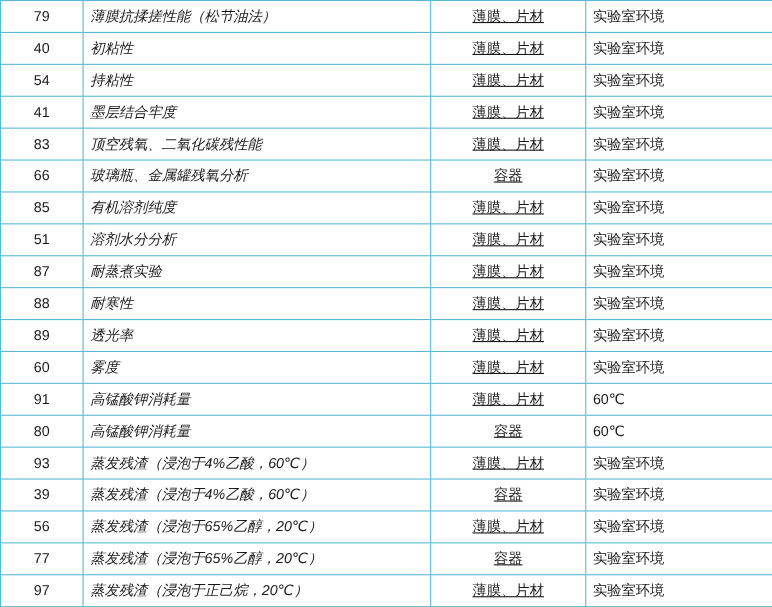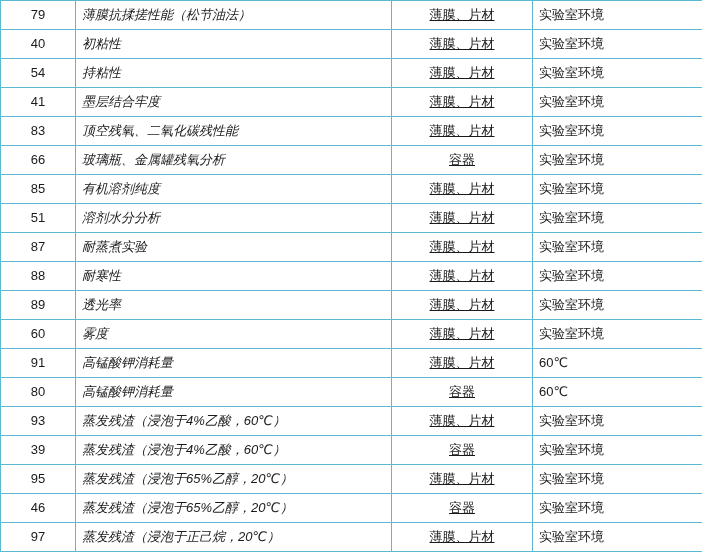--- a/index.html
+++ b/index.html
@@ -146,27 +146,27 @@
         <td class="col-material">薄膜、片材</td>
         <td class="col-env">实验室环境</td>
       </tr>
       <tr>
         <td class="col-index">39</td>
         <td class="col-item">蒸发残渣（浸泡于4%乙酸，60℃）</td>
         <td class="col-material">容器</td>
         <td class="col-env">实验室环境</td>
       </tr>
       <tr>
-        <td class="col-index">95</td>
+        <td class="col-index">56</td>
         <td class="col-item">蒸发残渣（浸泡于65%乙醇，20℃）</td>
         <td class="col-material">薄膜、片材</td>
         <td class="col-env">实验室环境</td>
       </tr>
       <tr>
-        <td class="col-index">46</td>
+        <td class="col-index">77</td>
         <td class="col-item">蒸发残渣（浸泡于65%乙醇，20℃）</td>
         <td class="col-material">容器</td>
         <td class="col-env">实验室环境</td>
       </tr>
       <tr>
         <td class="col-index">97</td>
         <td class="col-item">蒸发残渣（浸泡于正己烷，20℃）</td>
         <td class="col-material">薄膜、片材</td>
         <td class="col-env">实验室环境</td>
       </tr>

